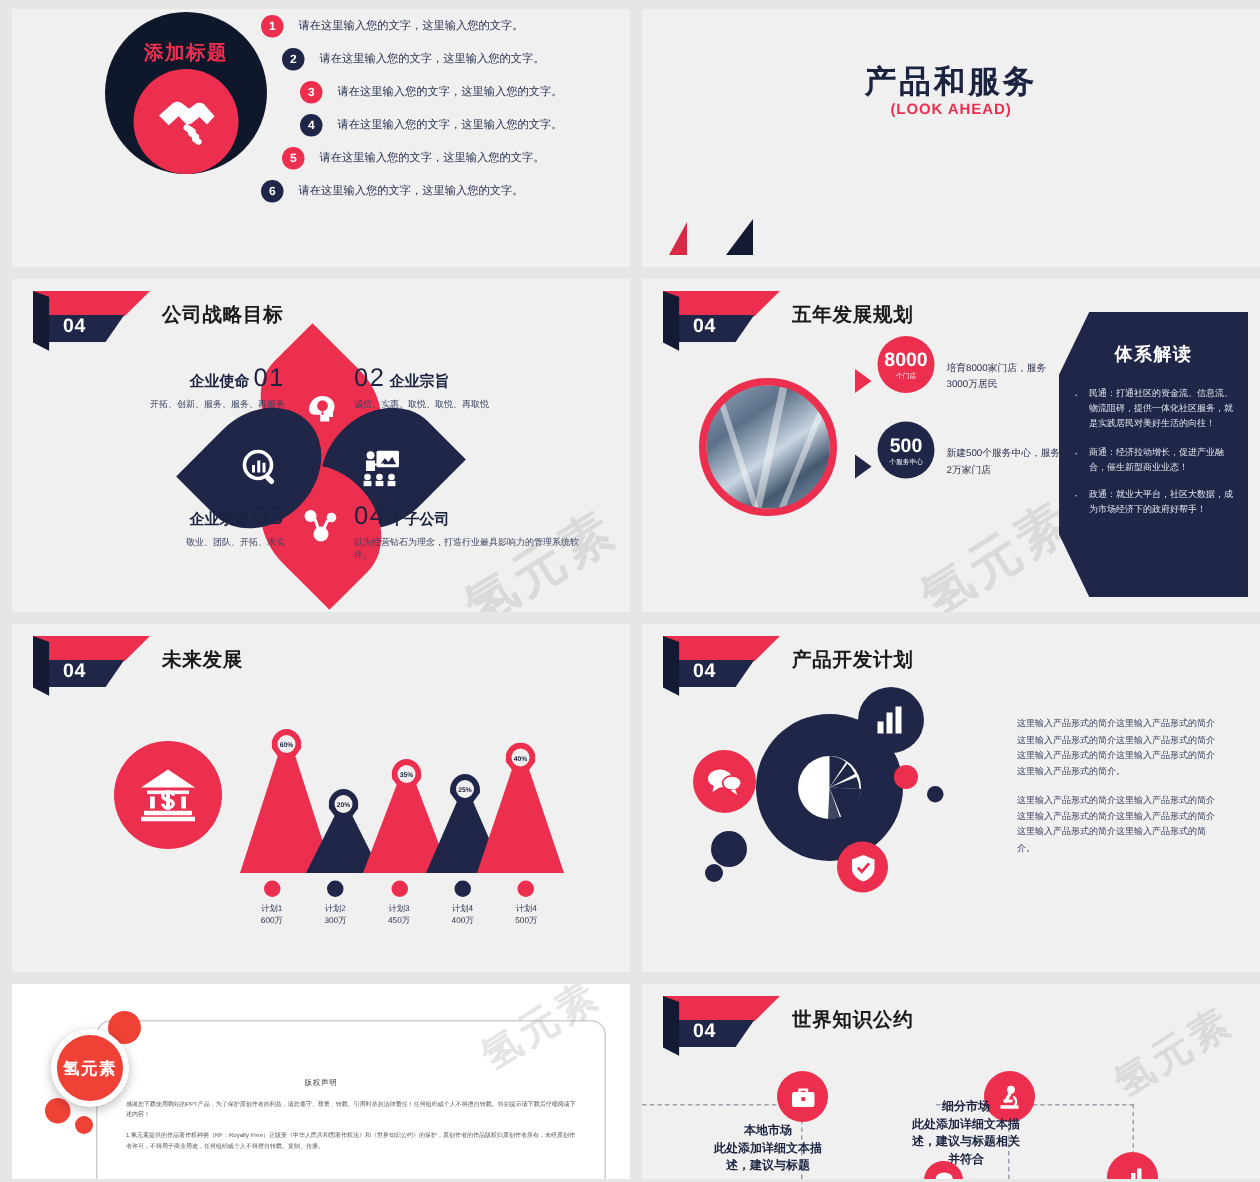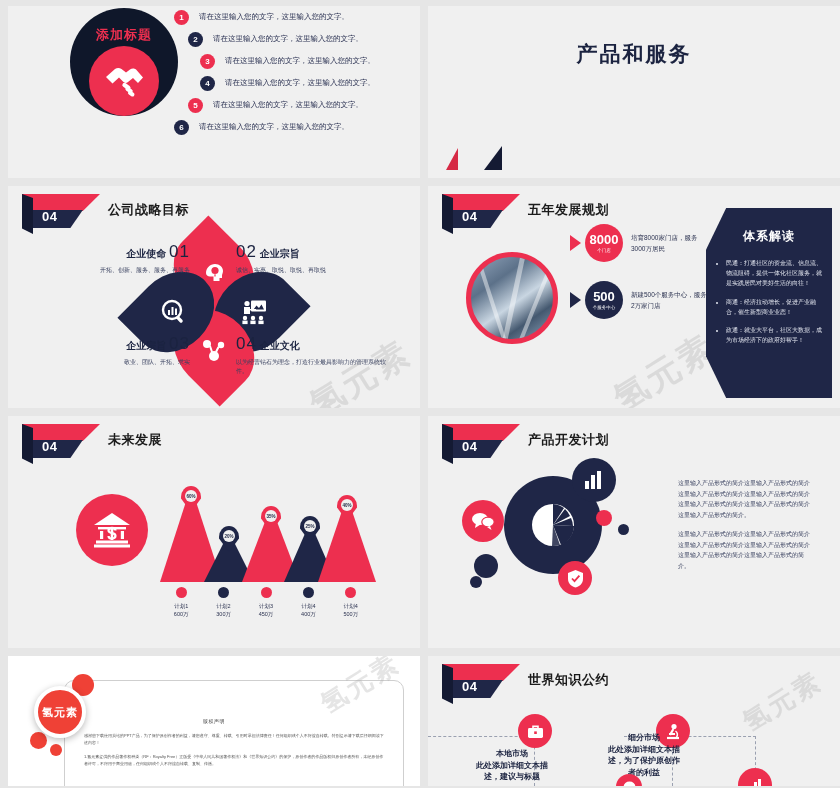--- a/index.html
+++ b/index.html
@@ -133,21 +133,21 @@
 
   
   .photo-circle {
     position: absolute; left: 38px; top: 66px; width: 92px; height: 92px;
     border-radius: 50%; border: 5px solid #ed2f4f; overflow: hidden;
     background: linear-gradient(145deg,#93a6bd 0%, #5c7189 30%, #c9d6e2 55%, #44586f 75%, #8ea4bb 100%);
   }
   .photo-circle .beam {
     position: absolute; background: rgba(255,255,255,.45);
   }
-  .stat-row { position: absolute; display: flex; align-items: center; }
+  .stat-row { position: absolute; display: flex; align-items: flex-end; }
   .stat-arrow { width: 0; height: 0; border-style: solid; }
   .stat-bubble {
     width: 38px; height: 38px; border-radius: 50%;
     display: flex; flex-direction: column; align-items: center; justify-content: center;
     color: #fff;
   }
   .stat-bubble.red { background: #ed2f4f; }
   .stat-bubble.navy{ background: #1f2647; }
   .stat-bubble .sv { font-size: 13px; font-weight: bold; line-height: 1; }
   .stat-bubble .su { font-size: 4.5px; margin-top: 2px; }
@@ -283,20 +283,21 @@
       </div>
       <div class="num-row" style="margin-left:0px">
         <div class="num-badge navy">6</div>
         <div class="num-text">请在这里输入您的文字，这里输入您的文字。</div>
       </div>
     </div>
   </div>
 
   <div class="slide">
     <div class="cover-title">产品和服务</div>
+    <div class="cover-sub">(LOOK AHEAD)</div>
     <div class="tri-red"></div>
     <div class="tri-navy"></div>
   </div>
 
   <div class="slide">
     <div class="ribbon">
       <div class="r-top"></div>
       <div class="r-bot"></div>
       <div class="r-tail"></div>
       <div class="r-num">04</div>
@@ -360,21 +361,21 @@
         <span>企业宗旨</span></div>
       <div class="q-body">诚信、实惠、取悦、取悦、再取悦</div>
     </div>
     <div class="q q-bl">
       <div class="q-head"><span>企业宗旨</span>
         <span class="big">03</span></div>
       <div class="q-body">敬业、团队、开拓、求实</div>
     </div>
     <div class="q q-br">
       <div class="q-head"><span class="big">04</span>
-        <span>企业文化</span></div>
+        <span>个子公司</span></div>
       <div class="q-body">以为经营钻石为理念，打造行业最具影响力的管理系统软件。</div>
     </div>
   </div>
 
   <div class="slide">
     <div class="ribbon">
       <div class="r-top"></div>
       <div class="r-bot"></div>
       <div class="r-tail"></div>
       <div class="r-num">04</div>
@@ -603,21 +604,21 @@
       <svg width="16" height="17" viewBox="0 0 16 17">
         <circle cx="9" cy="3.5" r="2.6" fill="#fff"></circle>
         <path d="M8.4 6 L5 12" stroke="#fff" stroke-width="2.2"></path>
         <path d="M4 11h6" stroke="#fff" stroke-width="2"></path>
         <path d="M2 15h12" stroke="#fff" stroke-width="2.2"></path>
         <path d="M10.5 8c2 1.4 2.6 4.2 1 6" stroke="#fff" stroke-width="1.5" fill="none"></path>
       </svg>
     </div>
     <div class="mk-text" style="left:177px; top:76px;">
       <div>细分市场</div>
-      <div>此处添加详细文本描述，为了保护原创作者的利益</div>
+      <div>此处添加详细文本描述，建议与标题相关并符合</div>
     </div>
 
     <div class="mk-node" style="left:310px; top:112px;">
       <svg width="15" height="15" viewBox="0 0 15 15">
         <rect x="2" y="8" width="3" height="6" fill="#fff"></rect>
         <rect x="6" y="4" width="3" height="10" fill="#fff"></rect>
         <rect x="10" y="1" width="3" height="13" fill="#fff"></rect>
       </svg>
     </div>
 

